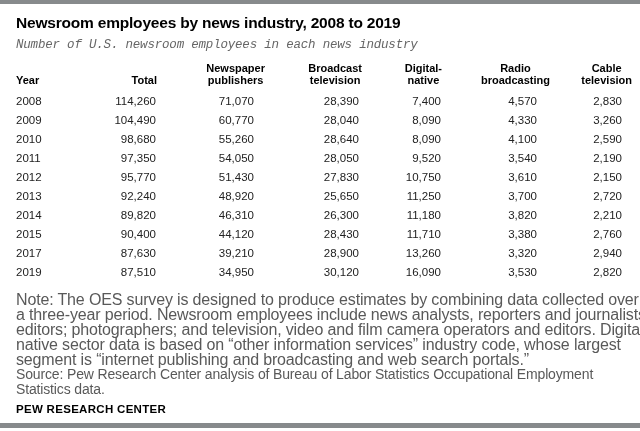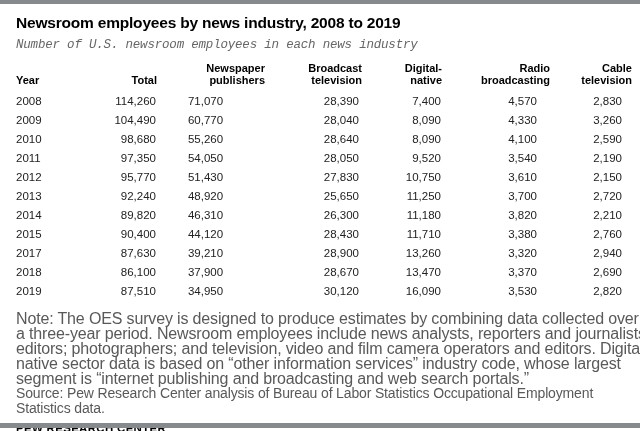--- a/index.html
+++ b/index.html
@@ -47,31 +47,31 @@
   col.c3 { width: 97px; }
   col.c4 { width: 80px; }
   col.c5 { width: 108px; }
   col.c6 { width: 82px; }
   th {
     font-size: 11px; line-height: 12px;
     font-weight: bold; color: #000000;
     text-align: right; vertical-align: bottom;
     padding: 0 0 5px 0;
   }
-  th .h { display: inline-block; }
+  th .h { display: inline-block; text-align: center; }
   th.c0 { text-align: left; }
   td {
     font-size: 11.5px; color: #222222;
     text-align: right; padding: 0;
     height: 19px; vertical-align: middle;
     white-space: nowrap;
   }
   td.c0 { text-align: left; }
   td.c1 { padding-right: 1px; }
-  td.c2 { padding-right: 11px; text-align: center; }
+  td.c2 { padding-right: 11px; }
   td.c3 { padding-right: 3px; }
   td.c4 { padding-right: 1px; }
   td.c5 { padding-right: 13px; }
   td.c6 { padding-right: 10px; }
   .note {
     margin-top: 11px;
     font-size: 16px; line-height: 15px;
     color: #595959;
     letter-spacing: -0.15px;
   }
@@ -193,29 +193,20 @@
         <tr>
           <td class="c0">2017</td>
           <td class="c1">87,630</td>
           <td class="c2">39,210</td>
           <td class="c3">28,900</td>
           <td class="c4">13,260</td>
           <td class="c5">3,320</td>
           <td class="c6">2,940</td>
         </tr>
         <tr>
-          <td class="c0">2018</td>
-          <td class="c1">86,100</td>
-          <td class="c2">37,900</td>
-          <td class="c3">28,670</td>
-          <td class="c4">13,470</td>
-          <td class="c5">3,370</td>
-          <td class="c6">2,690</td>
-        </tr>
-        <tr>
           <td class="c0">2019</td>
           <td class="c1">87,510</td>
           <td class="c2">34,950</td>
           <td class="c3">30,120</td>
           <td class="c4">16,090</td>
           <td class="c5">3,530</td>
           <td class="c6">2,820</td>
         </tr>
       </tbody>
   </table>

